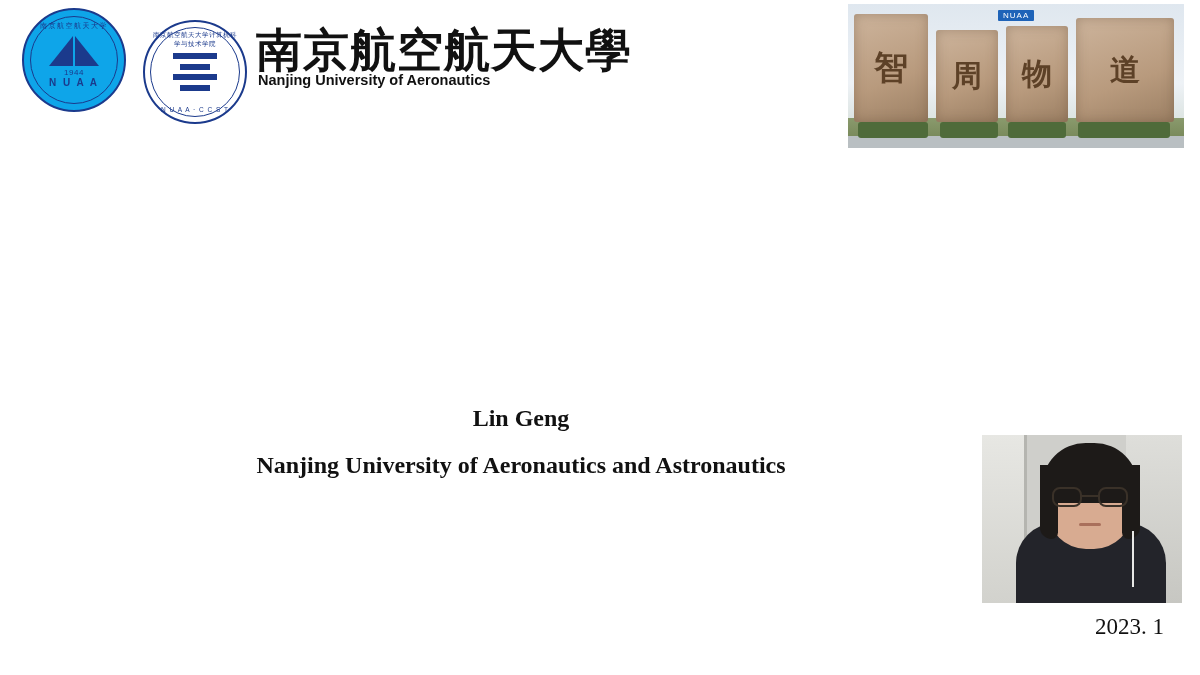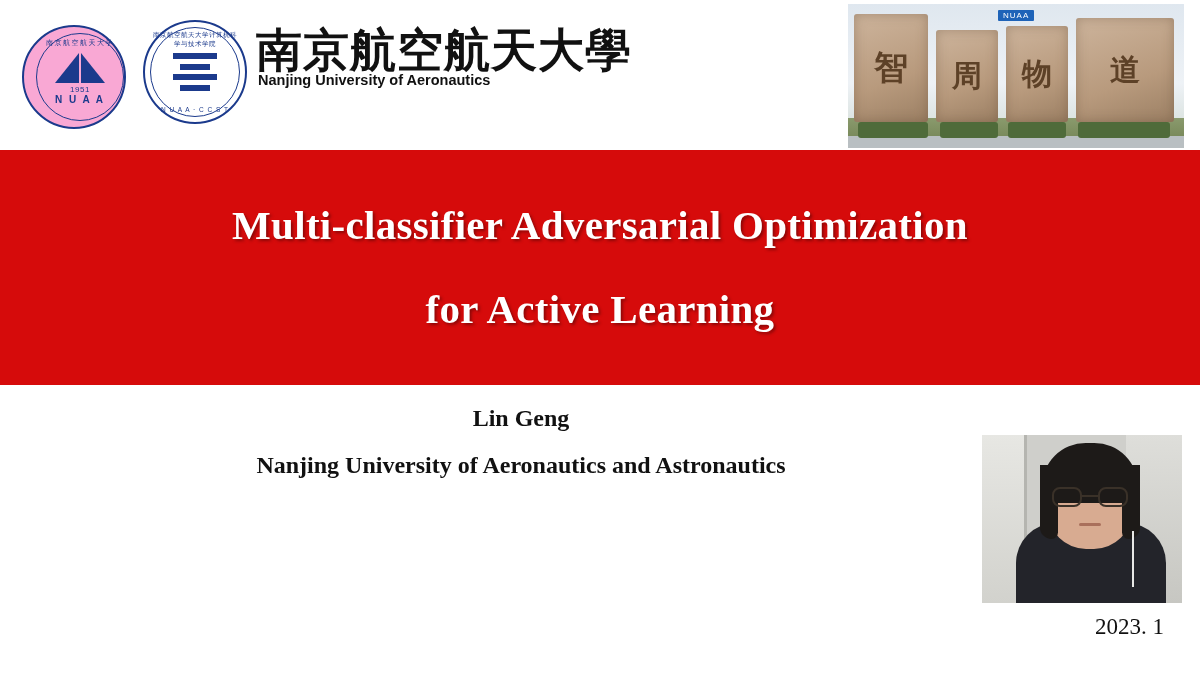--- a/index.html
+++ b/index.html
@@ -26,30 +26,30 @@
     position: absolute;
     top: 0;
     left: 0;
     width: 1200px;
     height: 150px;
   }
 
   .logo-seal {
     position: absolute;
     left: 22px;
-    top: 25px;
+    top: 8px;
     width: 104px;
     height: 104px;
     border-radius: 50%;
     border: 2px solid #1b3a8c;
     box-sizing: border-box;
     display: flex;
     align-items: center;
-    justify-content: flex-end;
-    background: #f9a8d4;
+    justify-content: center;
+    background: #0ea5e9;
   }
   .logo-seal .inner {
     width: 86px;
     height: 86px;
     border-radius: 50%;
     border: 1px solid #1b3a8c;
     position: relative;
     display: flex;
     align-items: center;
     justify-content: center;
@@ -420,21 +420,21 @@
 <body>
 
 <div class="slide">
 
   <div class="header">
 
     <div class="logo-seal">
       <div class="inner">
         <div class="arc-top">南京航空航天大学</div>
         <div class="wings"></div>
-        <div class="year">1951</div>
+        <div class="year">1944</div>
         <div class="nuaa-txt">N U A A</div>
       </div>
     </div>
 
     <div class="logo-ccst">
       <div class="inner2">
         <div class="ring-top">南京航空航天大学计算机科学与技术学院</div>
         <div class="bars">
           <span></span>
             <span></span>
@@ -458,24 +458,20 @@
       <div class="stone s3">物</div>
       <div class="stone s4">道</div>
       <div class="plaque">NUAA</div>
       <div class="shrub" style="left:10px;width:70px;"></div>
       <div class="shrub" style="left:92px;width:58px;"></div>
       <div class="shrub" style="left:160px;width:58px;"></div>
       <div class="shrub" style="left:230px;width:92px;"></div>
     </div>
   </div>
 
-  <div class="title-band">
-    <div class="title-line">Multi-classifier Adversarial Optimization</div>
-    <div class="title-line second">for Active Learning</div>
-  </div>
 
   <div class="author-block">
     <div class="author-name">Lin Geng</div>
     <div class="author-affil">Nanjing University of Aeronautics and Astronautics</div>
   </div>
 
   <div class="webcam">
     <div class="wall-left"></div>
     <div class="wall-right"></div>
     <div class="edge"></div>

